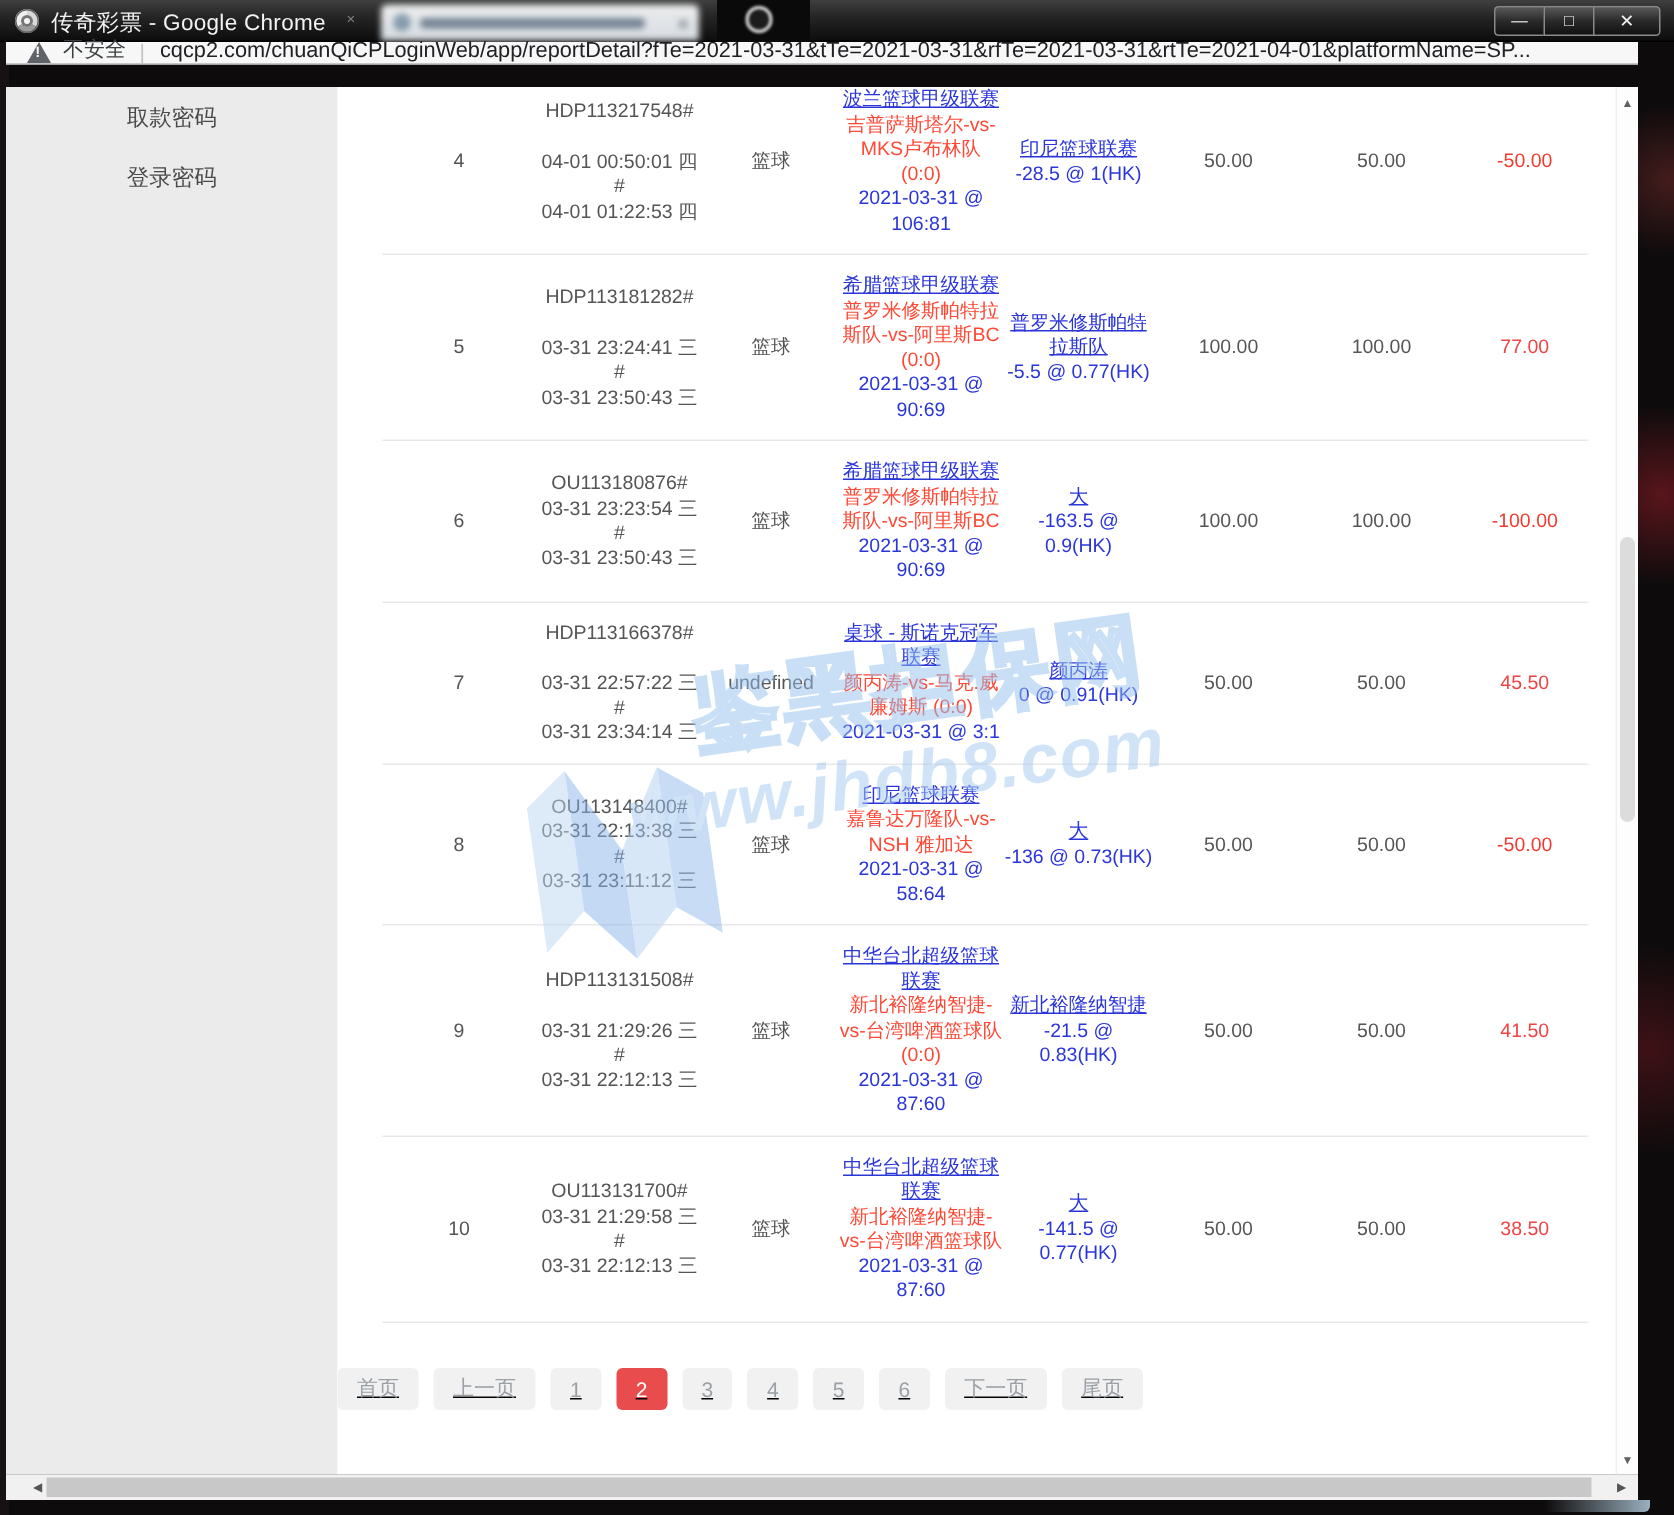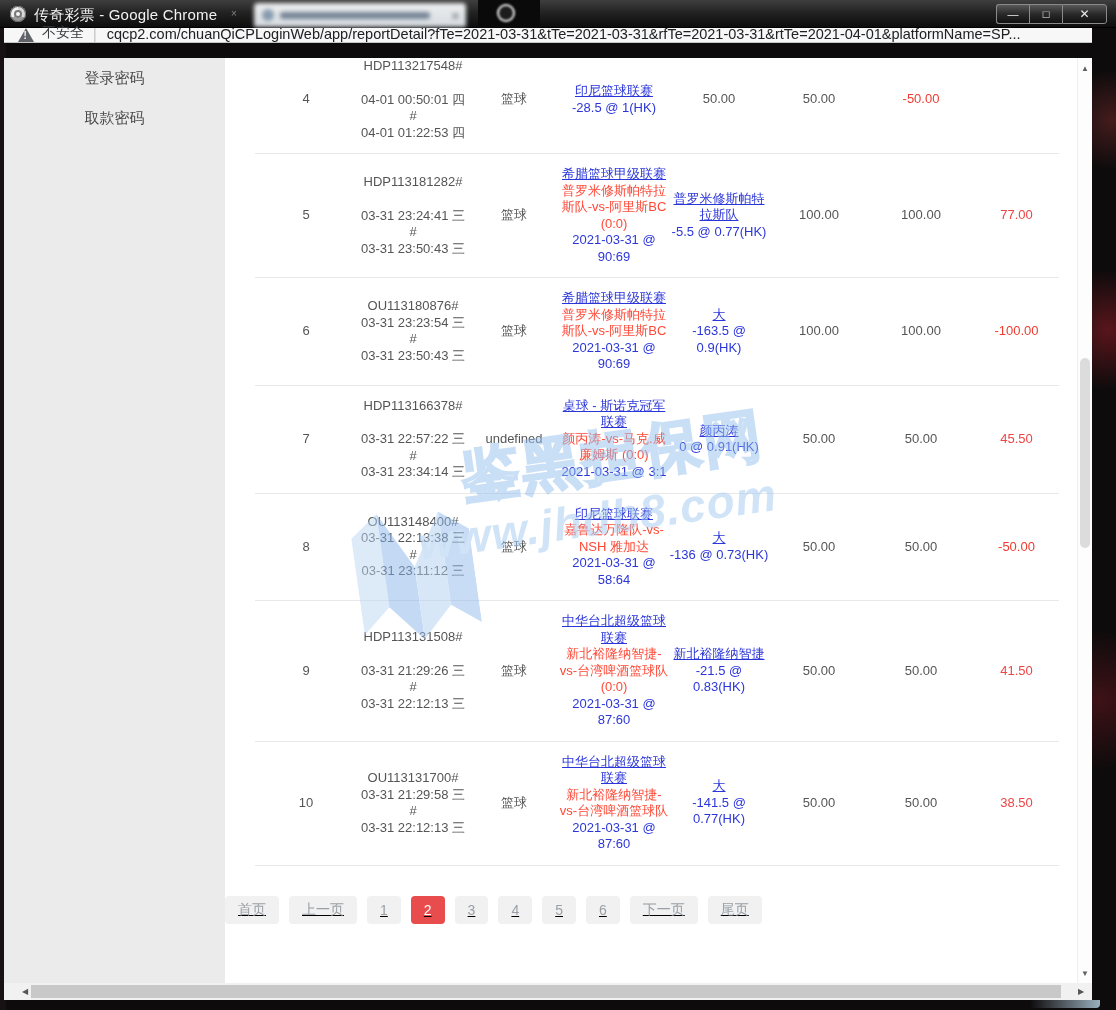--- a/index.html
+++ b/index.html
@@ -117,36 +117,41 @@
 
 <div class="urlbar">
   <span class="warn-tri"></span>
   <span class="sec-label">不安全</span>
   <span class="url-sep">|</span>
   <span class="url-text">cqcp2.com/chuanQiCPLoginWeb/app/reportDetail?fTe=2021-03-31&amp;tTe=2021-03-31&amp;rfTe=2021-03-31&amp;rtTe=2021-04-01&amp;platformName=SP...</span>
 </div>
 
 <div class="content">
   <div class="sidebar">
+    <div class="side-item">取款密码</div>
     <div class="side-item">登录密码</div>
-    <div class="side-item">取款密码</div>
   </div>
 
   <div class="main">
     <div class="table-inner">
   <div class="trow gap">
     <div class="c">4</div>
     <div class="c">
       <div>HDP113217548#</div>
       <div class="idgap"></div>
       <div>04-01 00:50:01 四</div>
       <div>#</div>
       <div>04-01 01:22:53 四</div>
     </div>
     <div class="c">篮球</div>
+    <div class="c">
+      <a class="link">波兰篮球甲级联赛</a>
+      <div class="red">吉普萨斯塔尔-vs-MKS卢布林队 (0:0)</div>
+      <div class="blue">2021-03-31 @ 106:81</div>
+    </div>
     <div class="c">
       <a class="link">印尼篮球联赛</a>
       <div class="blue">-28.5 @ 1(HK)</div>
     </div>
     <div class="c">50.00</div>
     <div class="c">50.00</div>
     <div class="c c-profit loss">-50.00</div>
   </div>
 
   <div class="trow gap">

